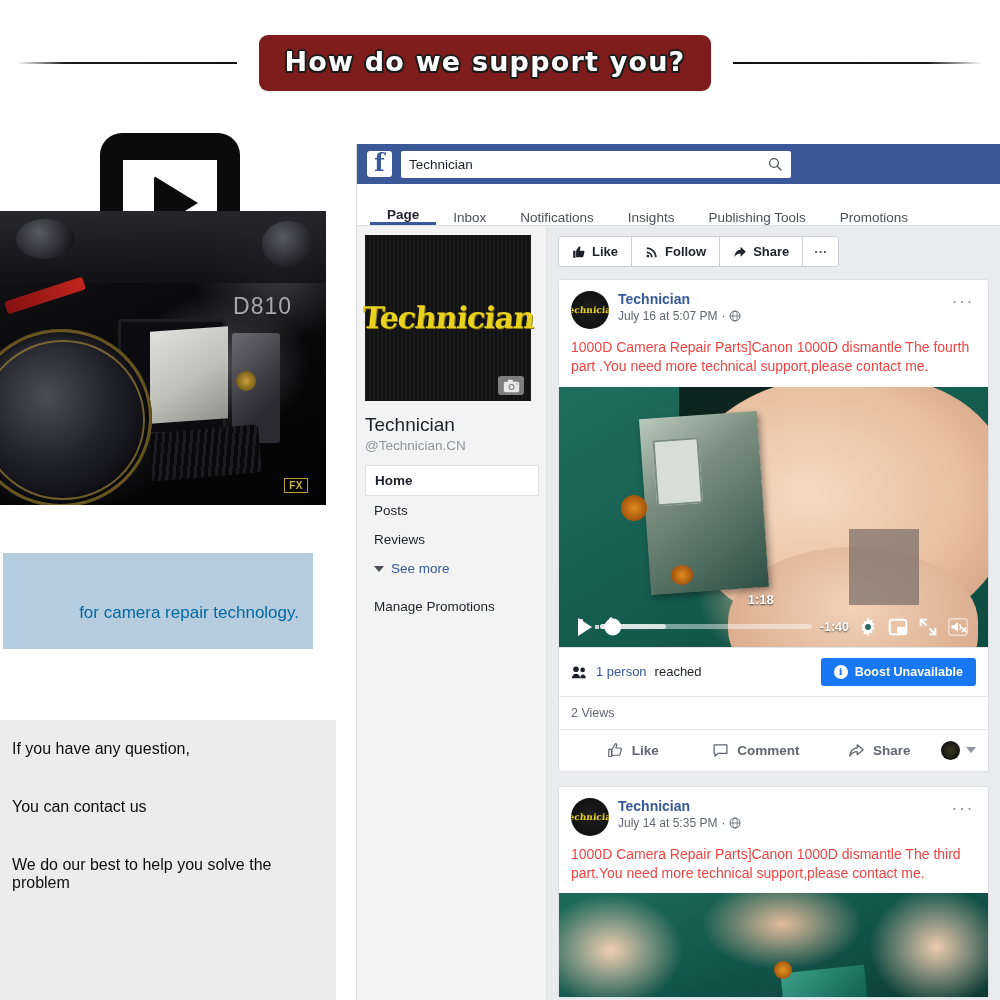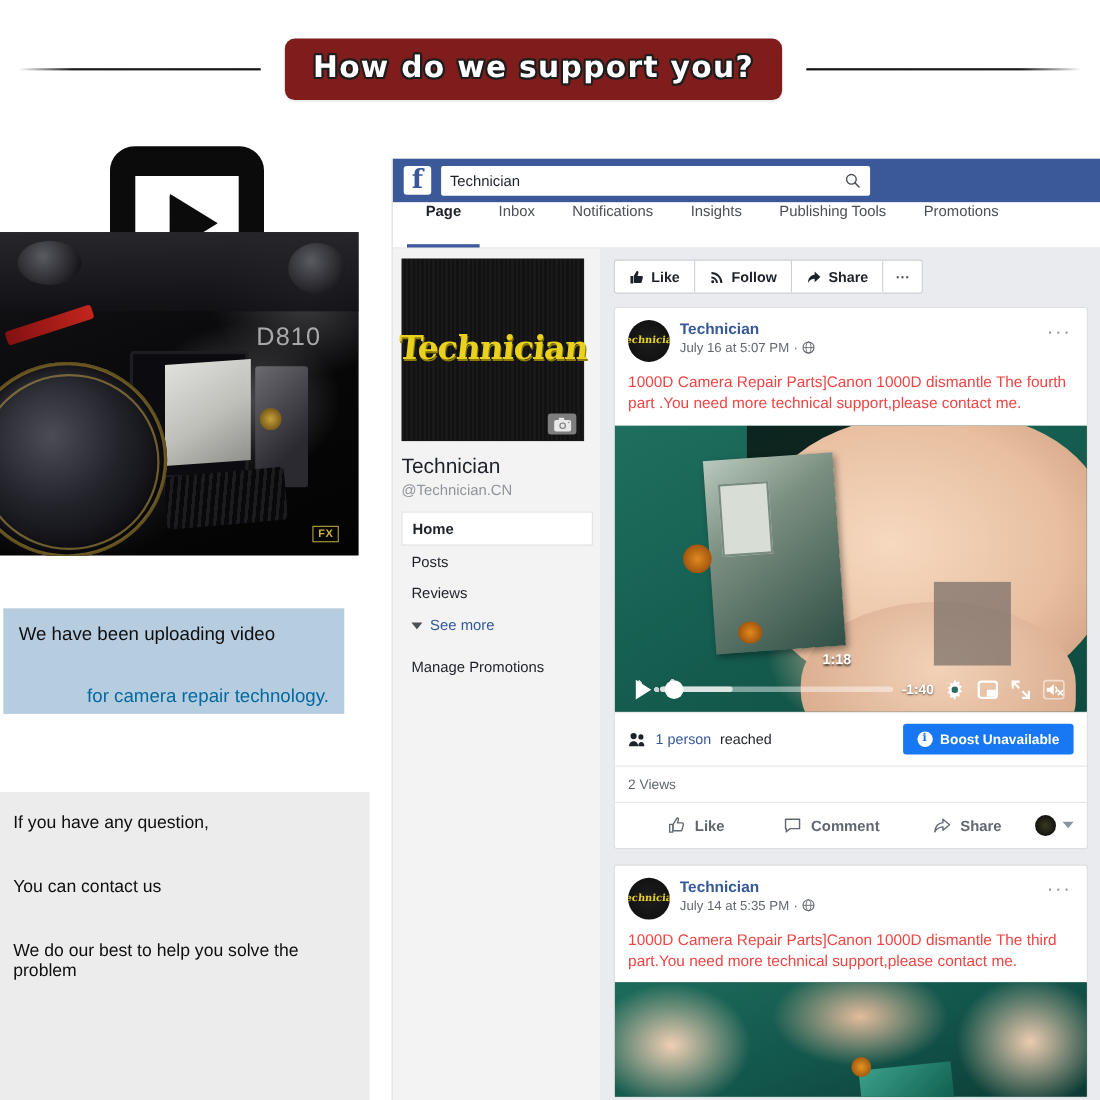--- a/index.html
+++ b/index.html
@@ -169,21 +169,21 @@
     flex: 1; border: none; outline: none; font-size: 13.5px; color: #1d2129;
     font-family: "Liberation Sans", sans-serif; background: transparent;
   }
   .search-glass { width: 16px; height: 16px; flex: 0 0 auto; }
 
   .fb-navbar {
     height: 42px; background: #ffffff; border-bottom: 1px solid #dddfe2;
     display: flex; align-items: stretch; padding-left: 13px;
   }
   .fb-tab {
-    display: flex; align-items: flex-start; padding: 0 17px;
+    display: flex; align-items: flex-end; padding: 0 17px;
     font-size: 13.5px; color: #4b4f56; cursor: pointer;
   }
   .fb-tab.active {
     color: #1d2129; font-weight: 700; border-bottom: 3px solid #3b5998;
   }
 
   .fb-body { display: flex; height: 774px; background: #e9ebee; }
 
   
   .fb-side {
@@ -403,21 +403,20 @@
   <div class="cam-plate"></div>
   <div class="cam-gear"></div>
   <div class="cam-gear cam-gear2"></div>
   <div class="cam-grip"></div>
   <div class="cam-lens"></div>
   <div class="cam-d810">D810</div>
   <div class="cam-fx">FX</div>
 </div>
 
 <div class="blue-block">
-  <div class="blue-line1">We have been uploading video</div>
   <div class="blue-line2">for camera repair technology.</div>
 </div>
 
 <div class="grey-block">
   <div class="grey-line">If you have any question,</div>
   <div class="grey-line">You can contact us</div>
   <div class="grey-line">We do our best to help you solve the problem</div>
 </div>
 
 <div class="fb-panel">

